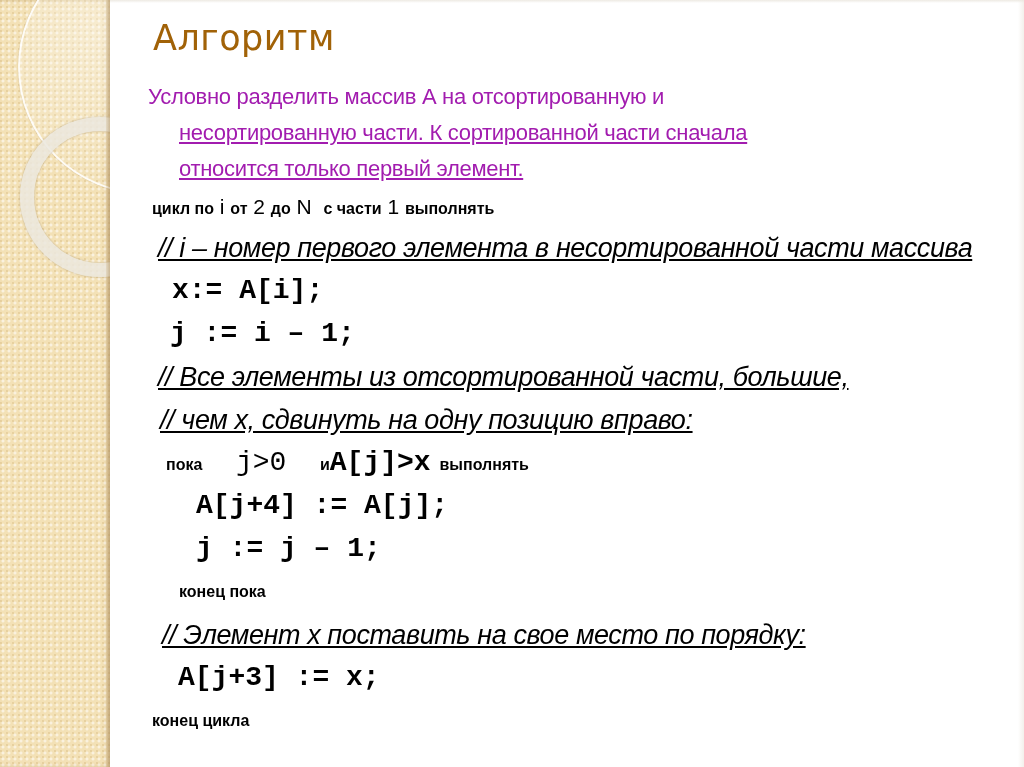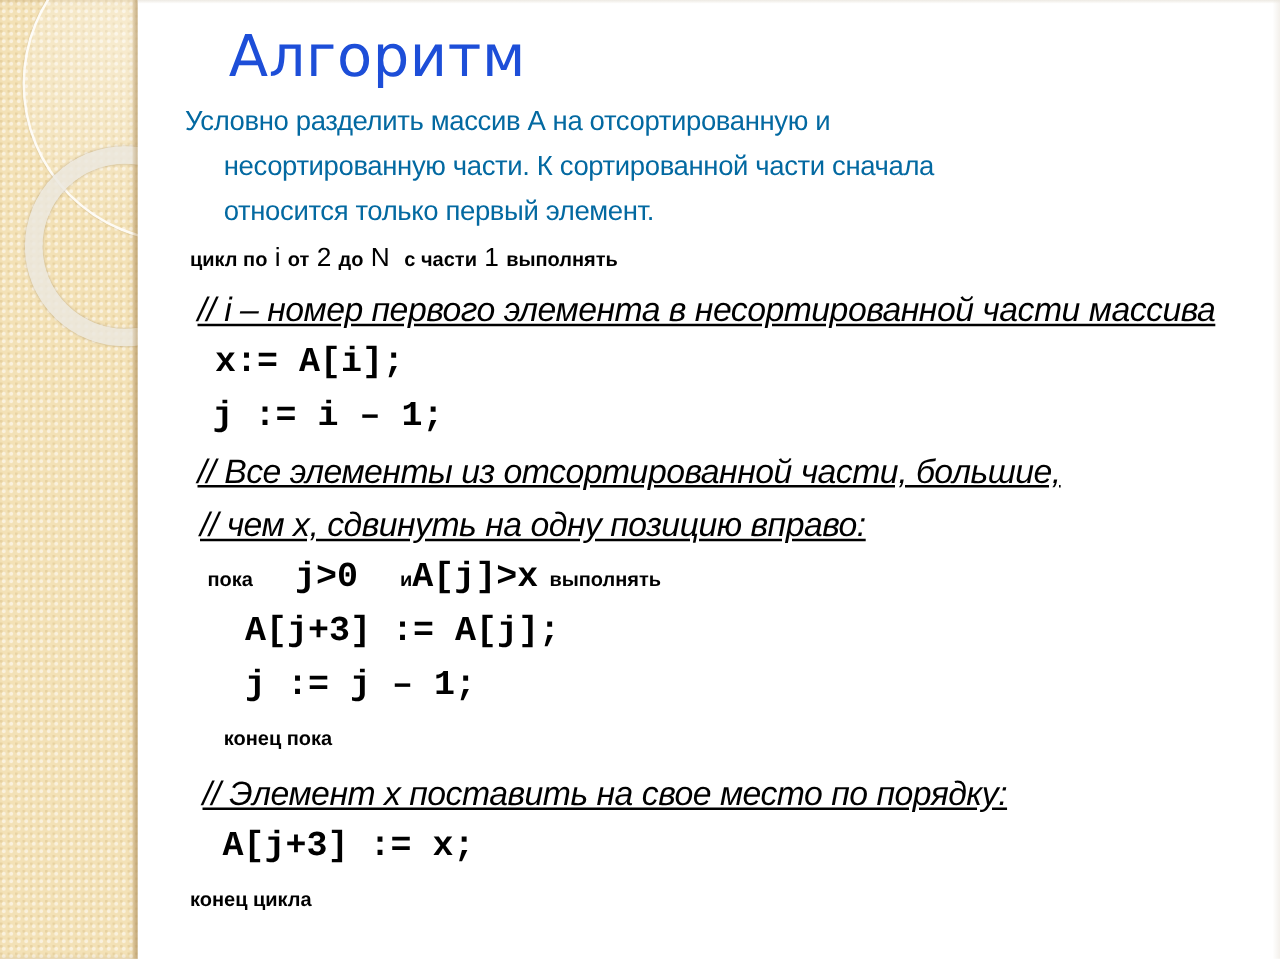--- a/index.html
+++ b/index.html
@@ -39,32 +39,32 @@
     }
     .slide-edge-top {
       position: absolute; left: 110px; top: 0; right: 0; height: 3px;
       background: linear-gradient(to bottom, rgba(230,225,215,0.7), rgba(255,255,255,0));
     }
     .slide-edge-right {
       position: absolute; right: 0; top: 0; width: 6px; height: 100%;
       background: linear-gradient(to right, rgba(255,255,255,0), rgba(235,230,222,0.6));
     }
     .slide-title {
-      position: absolute; left: 183px; top: 18px;
+      position: absolute; left: 153px; top: 18px;
       font-family: "DejaVu Sans", "Liberation Sans", sans-serif;
-      font-size: 46px; color: #1d4ed8; letter-spacing: 0.5px;
+      font-size: 35px; color: #a16207; letter-spacing: 0.5px;
       margin: 0; font-weight: normal;
     }
     .intro {
       position: absolute; left: 148px; top: 79px; width: 760px;
       font-family: "Liberation Sans", sans-serif;
-      font-size: 22px; line-height: 36px; color: #0369a1;
+      font-size: 22px; line-height: 36px; color: #a21caf;
       letter-spacing: -0.3px;
     }
-    .intro .line2, .intro .line3 { padding-left: 31px; display: block; }
+    .intro .line2, .intro .line3 { padding-left: 31px; display: block; text-decoration: underline; }
     .intro .line1 { display: block; }
     .code-line {
       position: absolute; white-space: pre;
       font-size: 20px; line-height: 26px; color: #000;
     }
     .kw { font-family: "Liberation Sans", sans-serif; font-weight: bold; font-size: 16px; }
     .plain { font-family: "Liberation Sans", sans-serif; font-weight: normal; font-size: 21px; }
     .mono { font-family: "Liberation Mono", "DejaVu Sans Mono", monospace; font-weight: bold; font-size: 28px; }
     .comment {
       font-family: "Liberation Sans", sans-serif; font-style: italic;
@@ -95,23 +95,23 @@
 <div class="code-line comment" style="left:158px; top:235px;">// i – номер первого элемента в несортированной части массива</div>
 
 <div class="code-line mono" style="left:172px; top:278px;">x:= A[i];</div>
 
 <div class="code-line mono" style="left:170px; top:321px;">j := i – 1;</div>
 
 <div class="code-line comment" style="left:158px; top:364px;">// Все элементы из отсортированной части, большие,</div>
 
 <div class="code-line comment" style="left:160px; top:407px;">// чем x, сдвинуть на одну позицию вправо:</div>
 
-<div class="code-line" style="left:166px; top:450px;"><span class="kw">пока</span><span class="mono" style="font-weight:bold">  j&gt;0  </span><span class="kw">и</span><span class="mono">A[j]&gt;x</span><span class="kw">  выполнять</span></div>
+<div class="code-line" style="left:166px; top:450px;"><span class="kw">пока</span><span class="mono" style="font-weight:normal">  j&gt;0  </span><span class="kw">и</span><span class="mono">A[j]&gt;x</span><span class="kw">  выполнять</span></div>
 
-<div class="code-line mono" style="left:196px; top:493px;">A[j+3] := A[j];</div>
+<div class="code-line mono" style="left:196px; top:493px;">A[j+4] := A[j];</div>
 
 <div class="code-line mono" style="left:196px; top:536px;">j := j – 1;</div>
 
 <div class="code-line kw" style="left:179px; top:579px;">конец пока</div>
 
 <div class="code-line comment" style="left:162px; top:622px;">// Элемент x поставить на свое место по порядку:</div>
 
 <div class="code-line mono" style="left:178px; top:665px;">A[j+3] := x;</div>
 
 <div class="code-line kw" style="left:152px; top:708px;">конец цикла</div>

